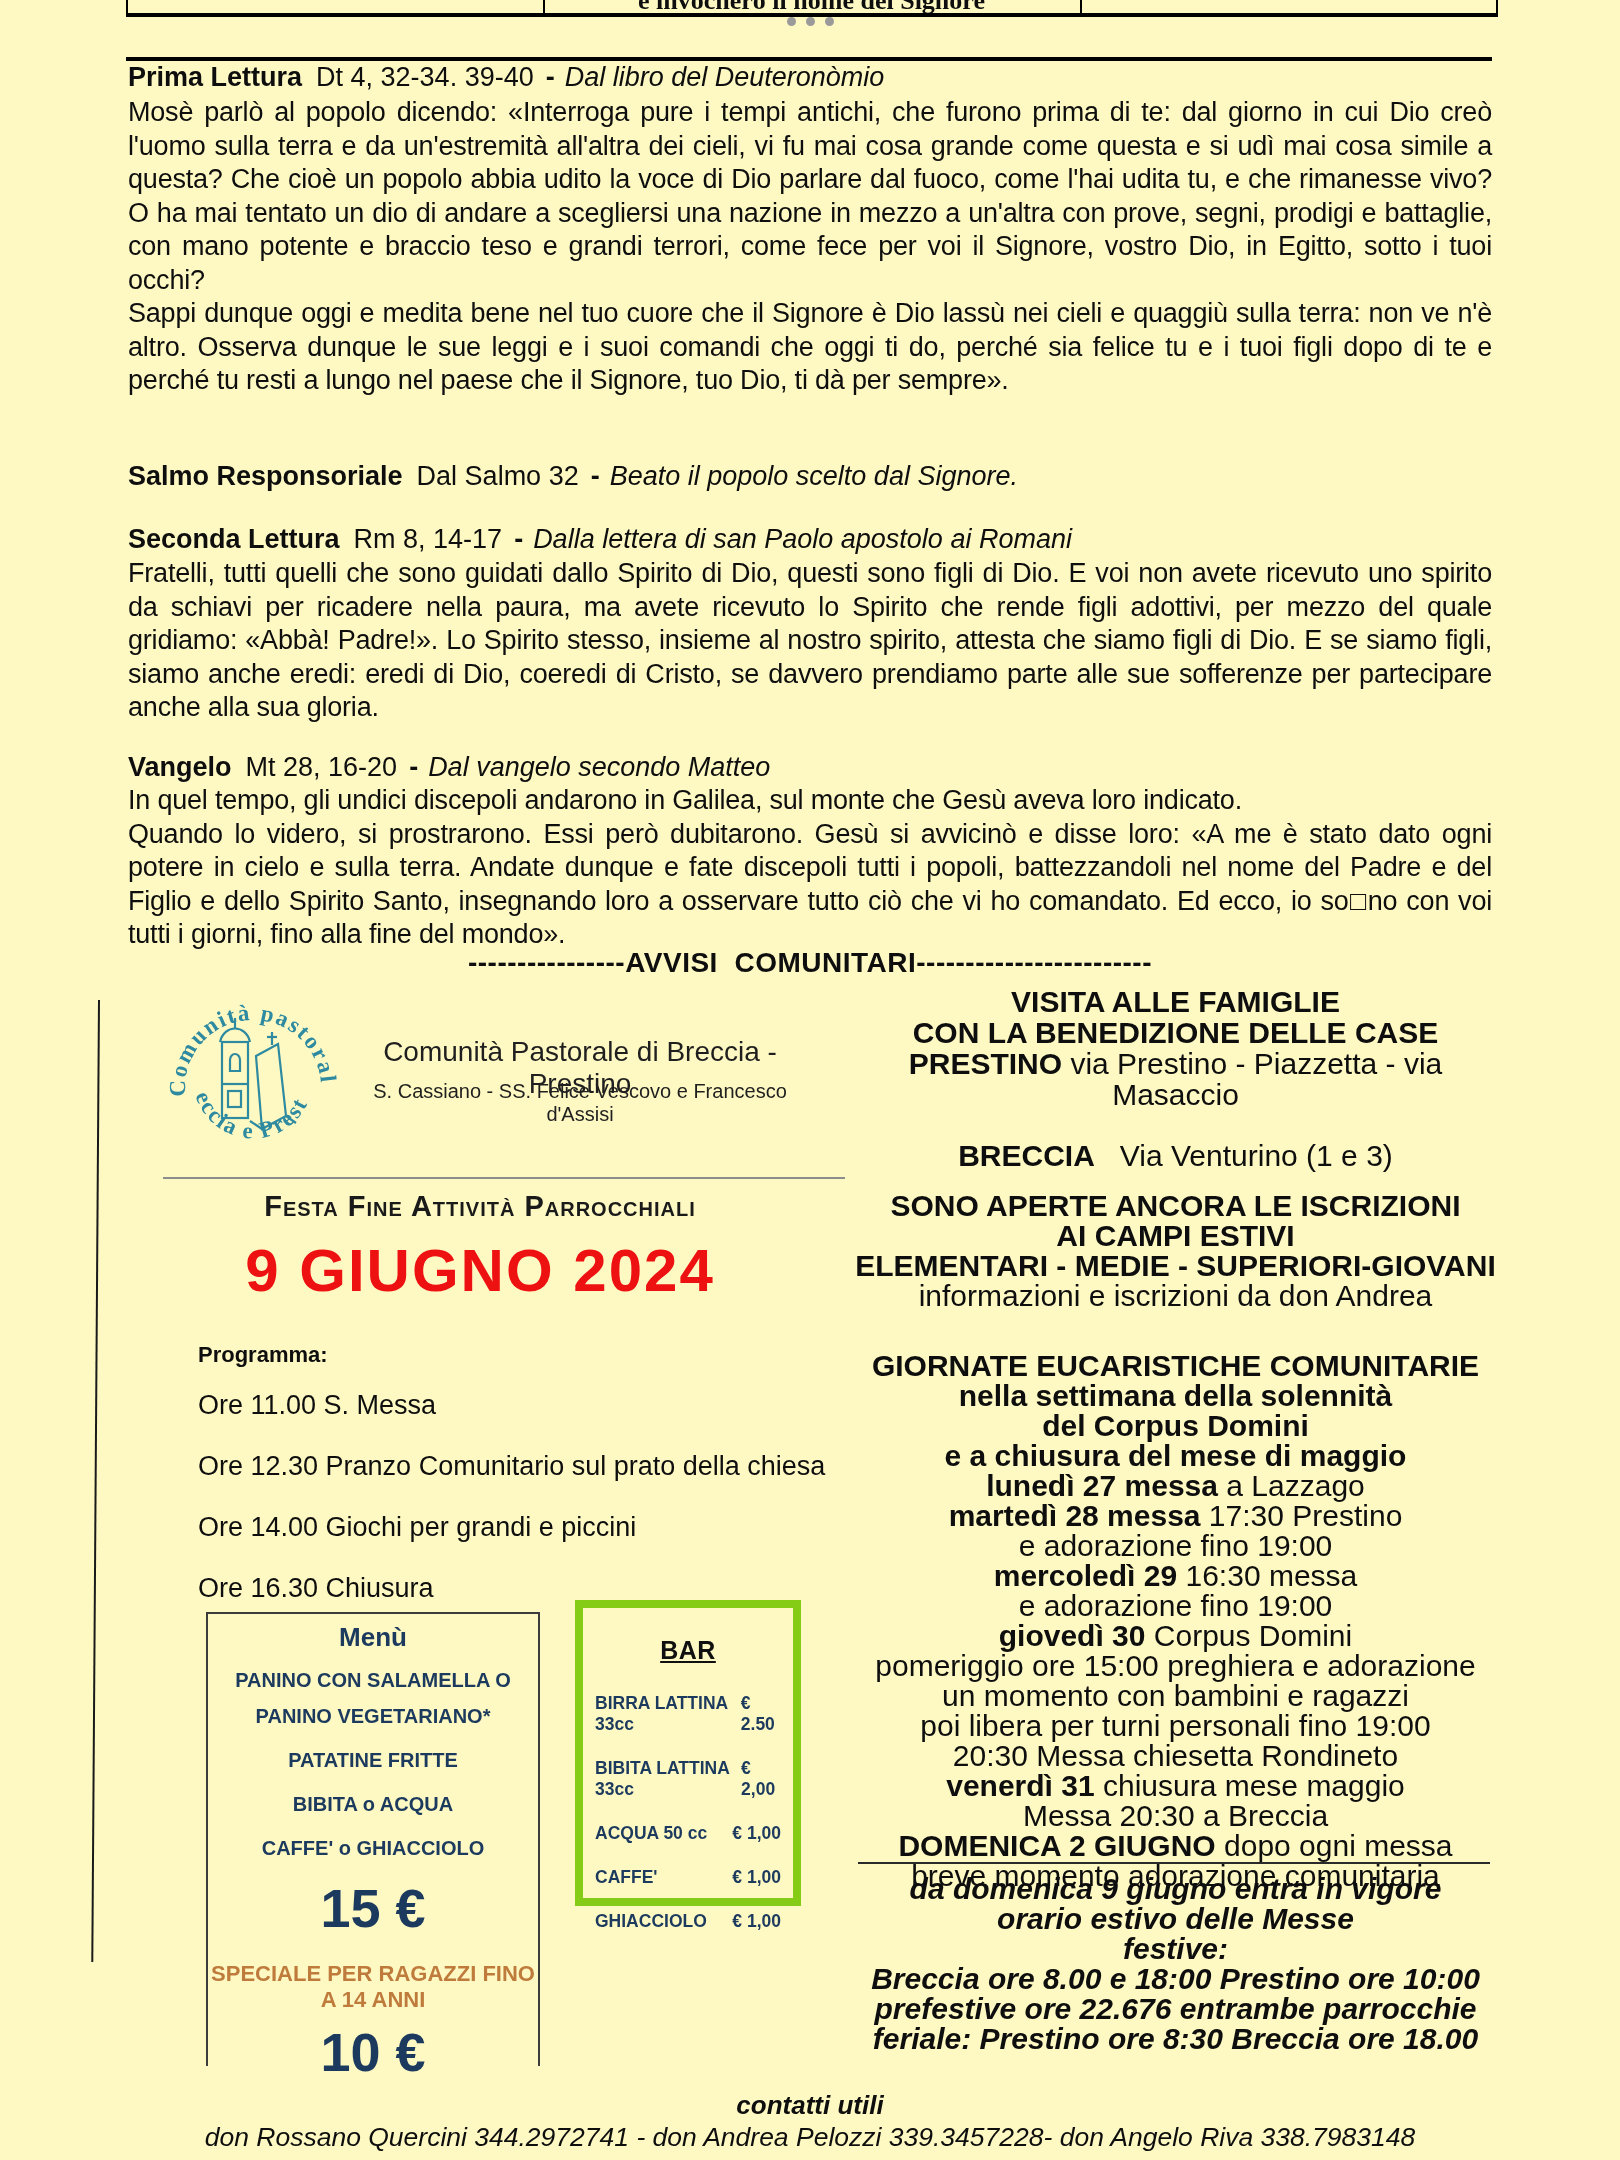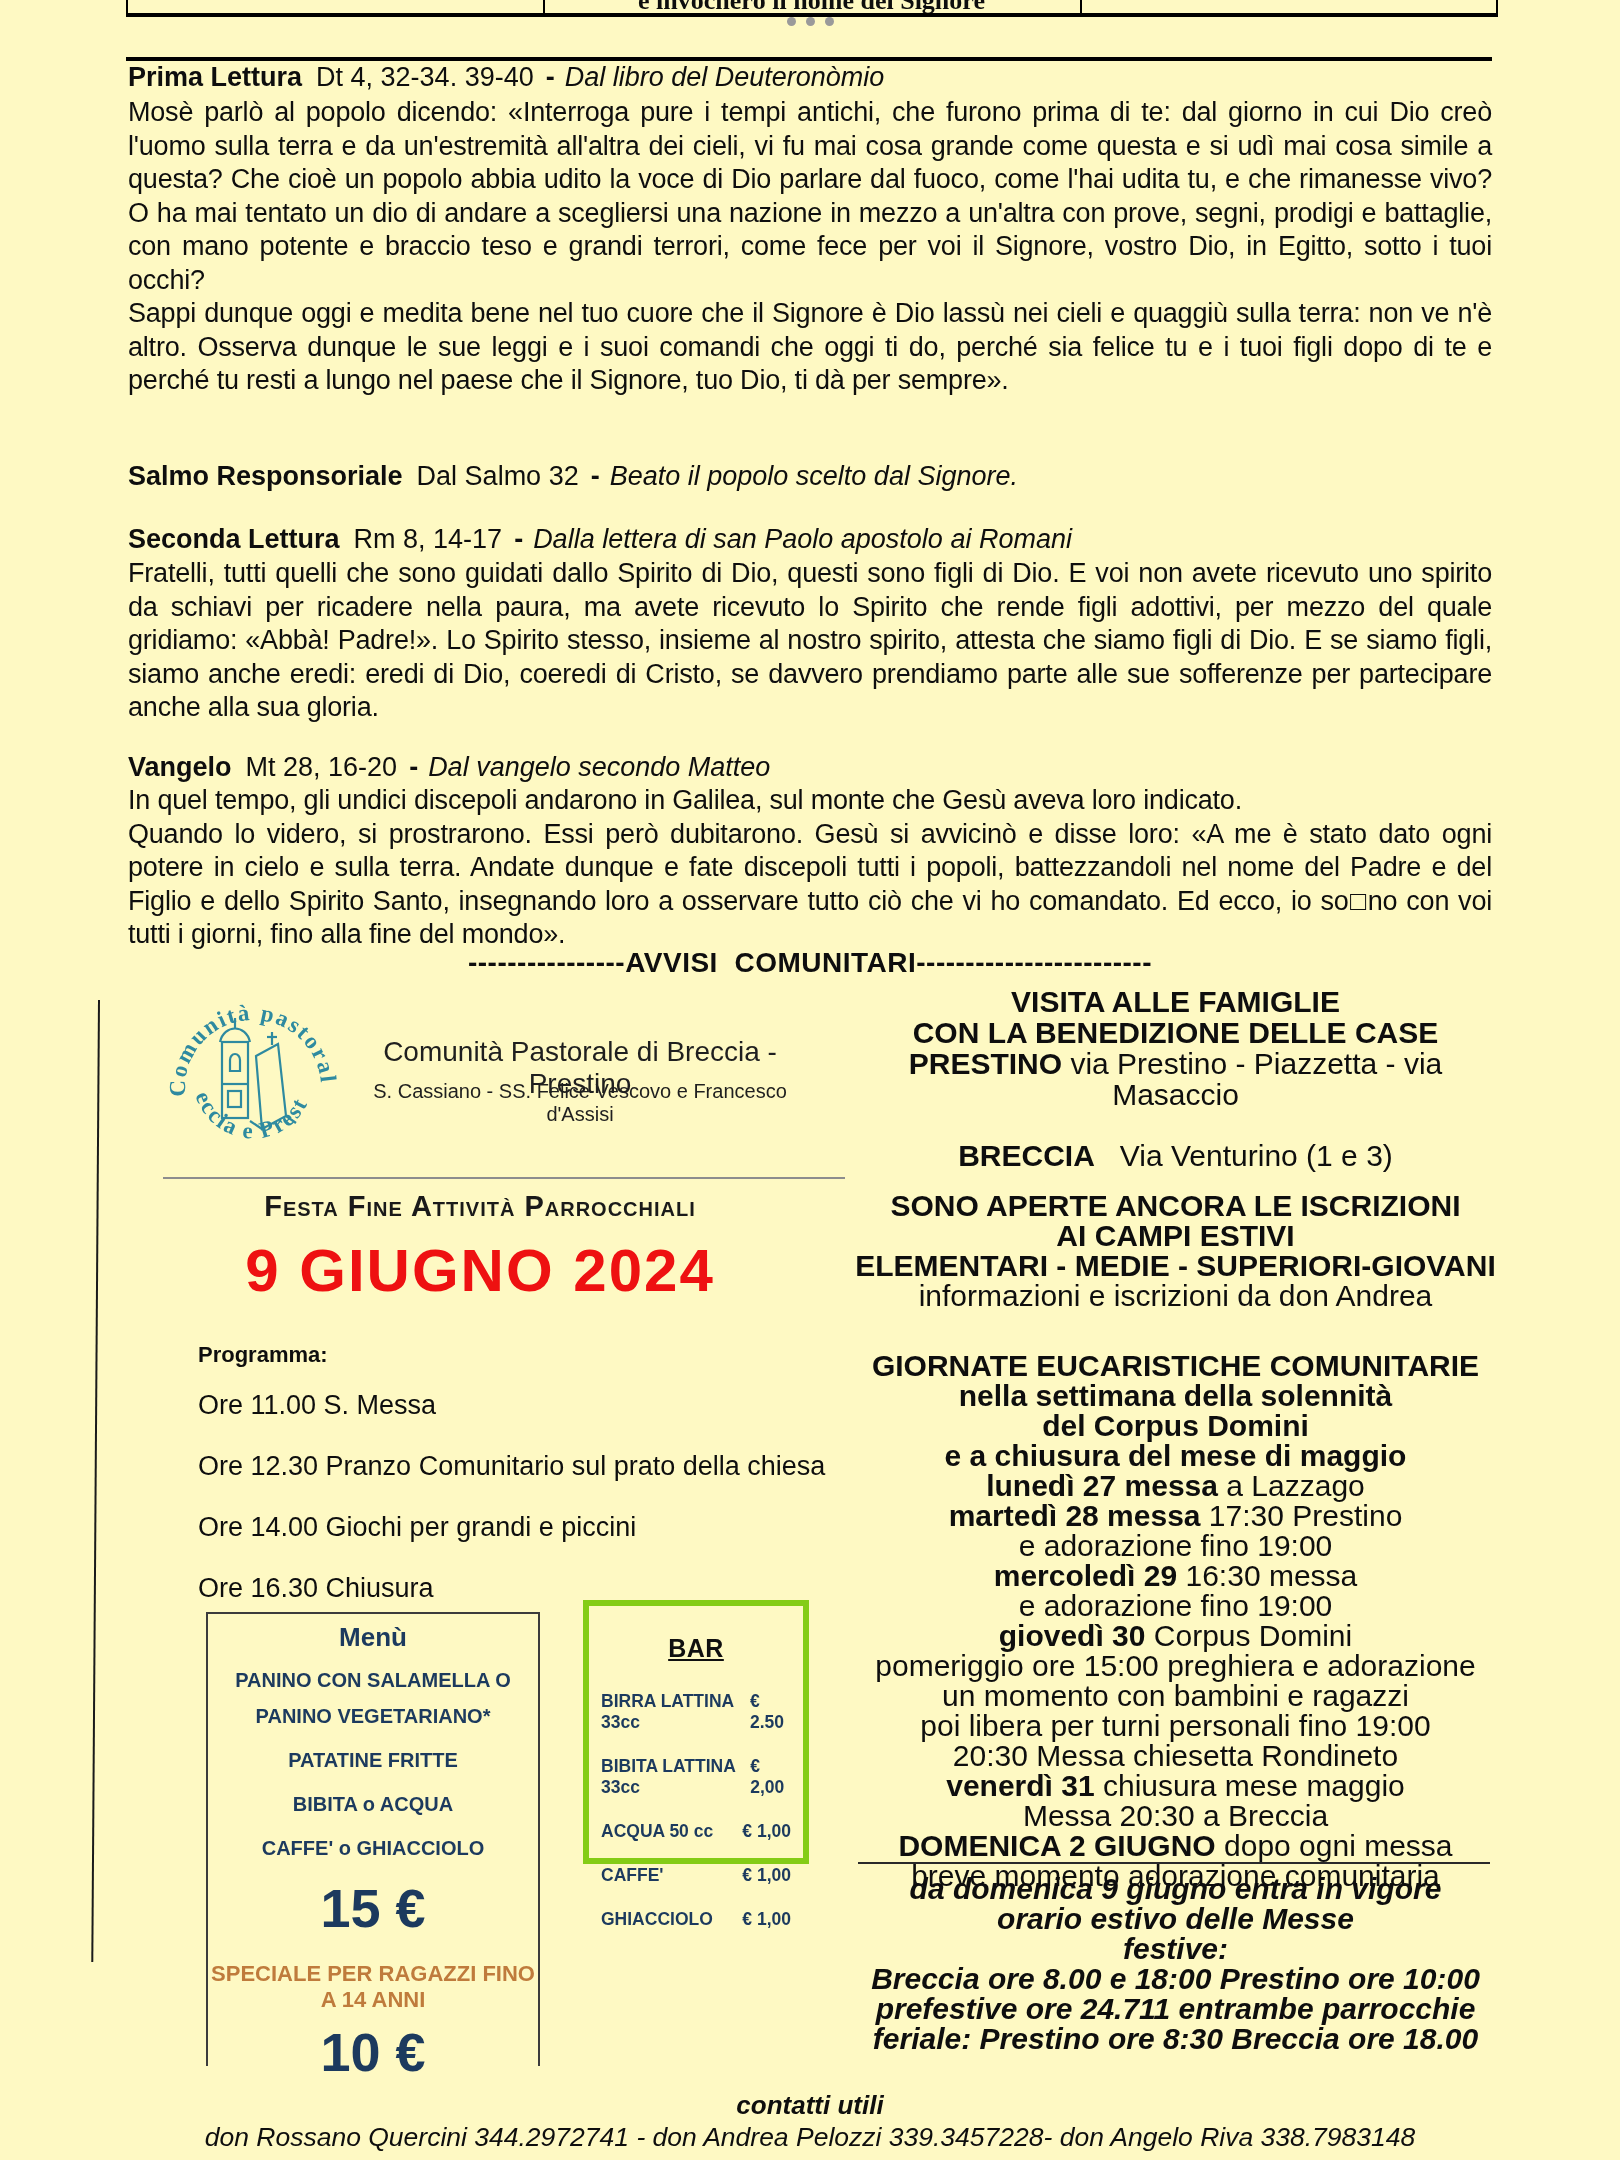--- a/index.html
+++ b/index.html
@@ -59,22 +59,22 @@
   .menu-box{position:absolute;left:206px;top:1612px;width:330px;height:452px;
     border:2px solid #3c3c3c;border-bottom:none;color:#1c3a5e;text-align:center;}
   .menu-title{margin-top:8px;font-weight:bold;font-size:26px;}
   .menu-items{margin-top:16px;font-weight:bold;font-size:20px;}
   .menu-items .line{margin-bottom:22px;}
   .menu-items .line div{line-height:22px;margin-top:14px;}
   .menu-price{font-weight:bold;font-size:54px;line-height:54px;margin-top:2px;}
   .menu-special{color:#bf7b3c;font-weight:bold;font-size:22px;margin-top:26px;}
   .menu-price2{font-weight:bold;font-size:54px;line-height:54px;margin-top:12px;}
 
-  .bar-box{position:absolute;left:575px;top:1600px;width:226px;height:264px;
-    border:6px solid #84cc16;color:#1c3a5e;box-sizing:border-box;margin-left:8px;}
+  .bar-box{position:absolute;left:575px;top:1600px;width:226px;height:306px;
+    border:8px solid #84cc16;color:#1c3a5e;box-sizing:border-box;}
   .bar-title{text-align:center;margin-top:28px;font-weight:bold;font-size:25px;color:#101010;
     text-decoration:underline;letter-spacing:0.5px;}
   .bar-items{margin:28px 12px 0;font-weight:bold;font-size:17.5px;}
   .bar-items .row{display:flex;justify-content:space-between;margin-bottom:23px;}
 
   
   .rcol{position:absolute;left:848px;width:655px;text-align:center;font-size:30px;}
   .rcol .line{min-height:1em;}
   .rblockA{top:986px;line-height:31px;}
   .rblockB{top:1192px;line-height:28px;}
@@ -255,20 +255,20 @@
       <div class="line"><span>Messa 20:30 a Breccia</span></div>
       <div class="line"><span class="b">DOMENICA 2 GIUGNO</span><span> dopo ogni messa</span></div>
       <div class="line"><span>breve momento adorazione comunitaria</span></div>
     </div>
   <div class="right-hr"></div>
   <div class="rcol rblockD">
       <div class="line"><span class="b i">da domenica 9 giugno entra in vigore</span></div>
       <div class="line"><span class="b i">orario estivo delle Messe</span></div>
       <div class="line"><span class="b i">festive:</span></div>
       <div class="line"><span class="b i">Breccia ore 8.00 e 18:00 Prestino ore 10:00</span></div>
-      <div class="line"><span class="b i">prefestive ore 24.711 entrambe parrocchie</span></div>
+      <div class="line"><span class="b i">prefestive ore 22.676 entrambe parrocchie</span></div>
       <div class="line"><span class="b i">feriale: Prestino ore 8:30 Breccia ore 18.00</span></div>
     </div>
 
   <div class="footer-title">contatti utili</div>
   <div class="footer-contacts">don Rossano Quercini 344.2972741 - don Andrea Pelozzi 339.3457228- don Angelo Riva 338.7983148</div>
 
 </div>
 
 </body></html>

